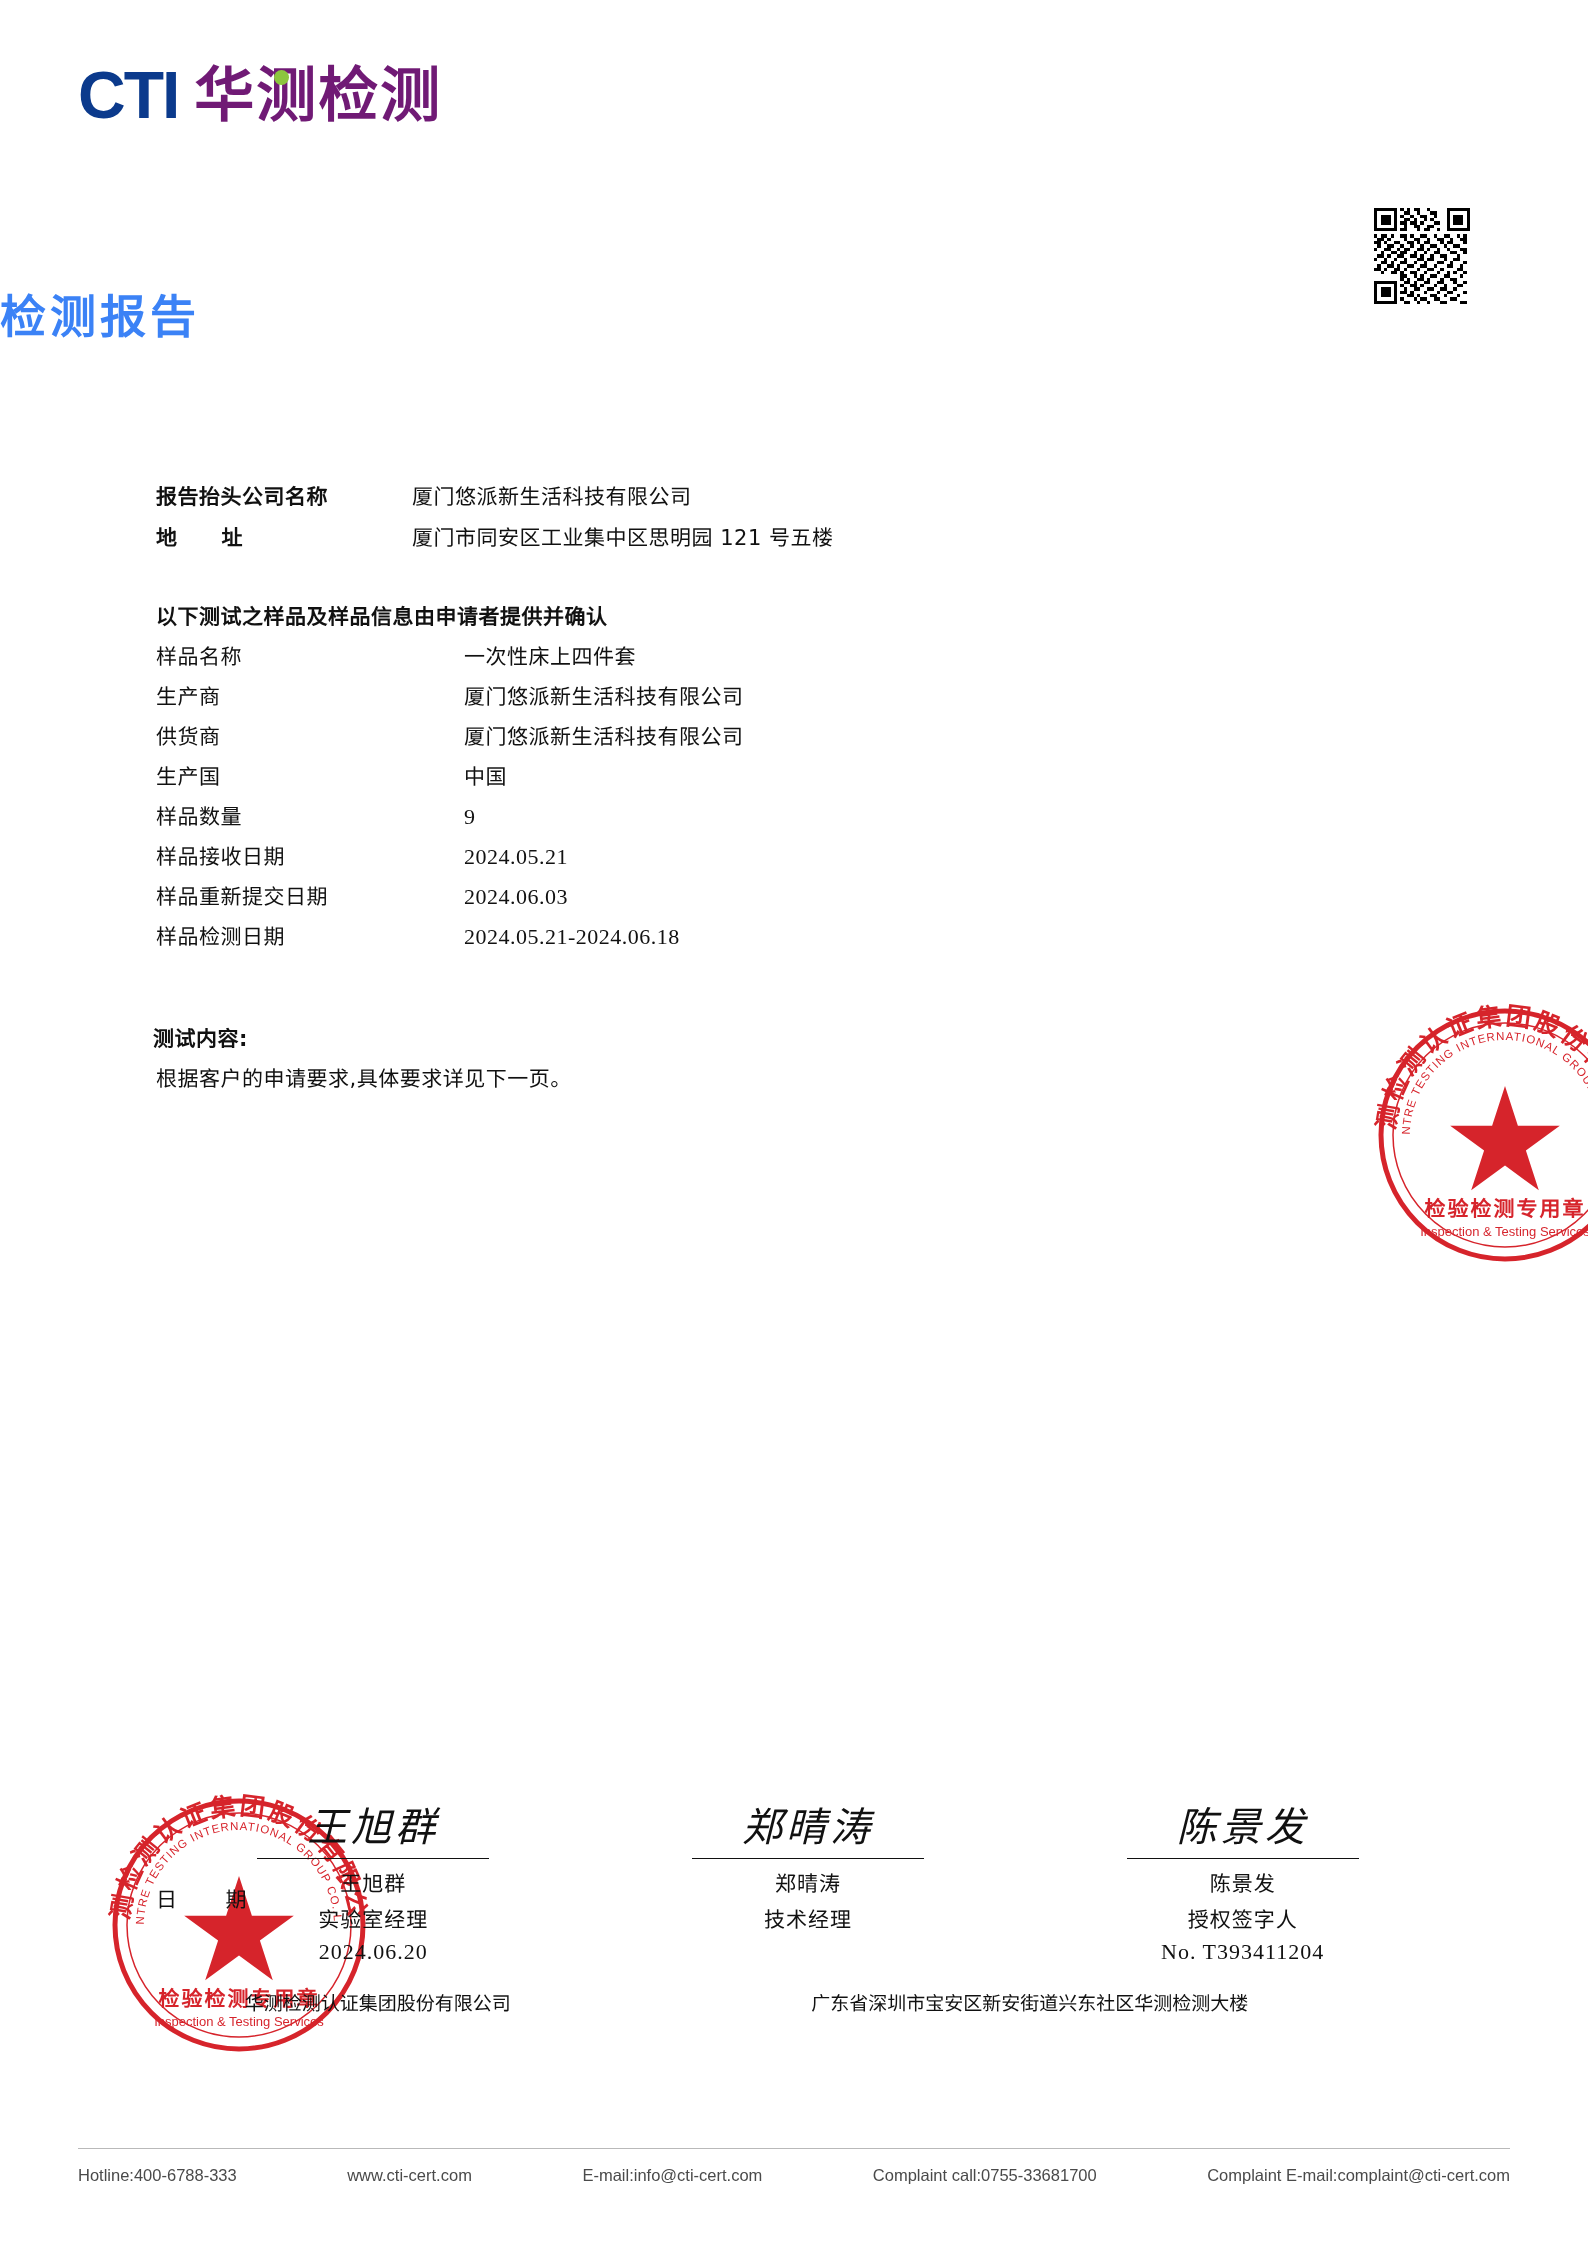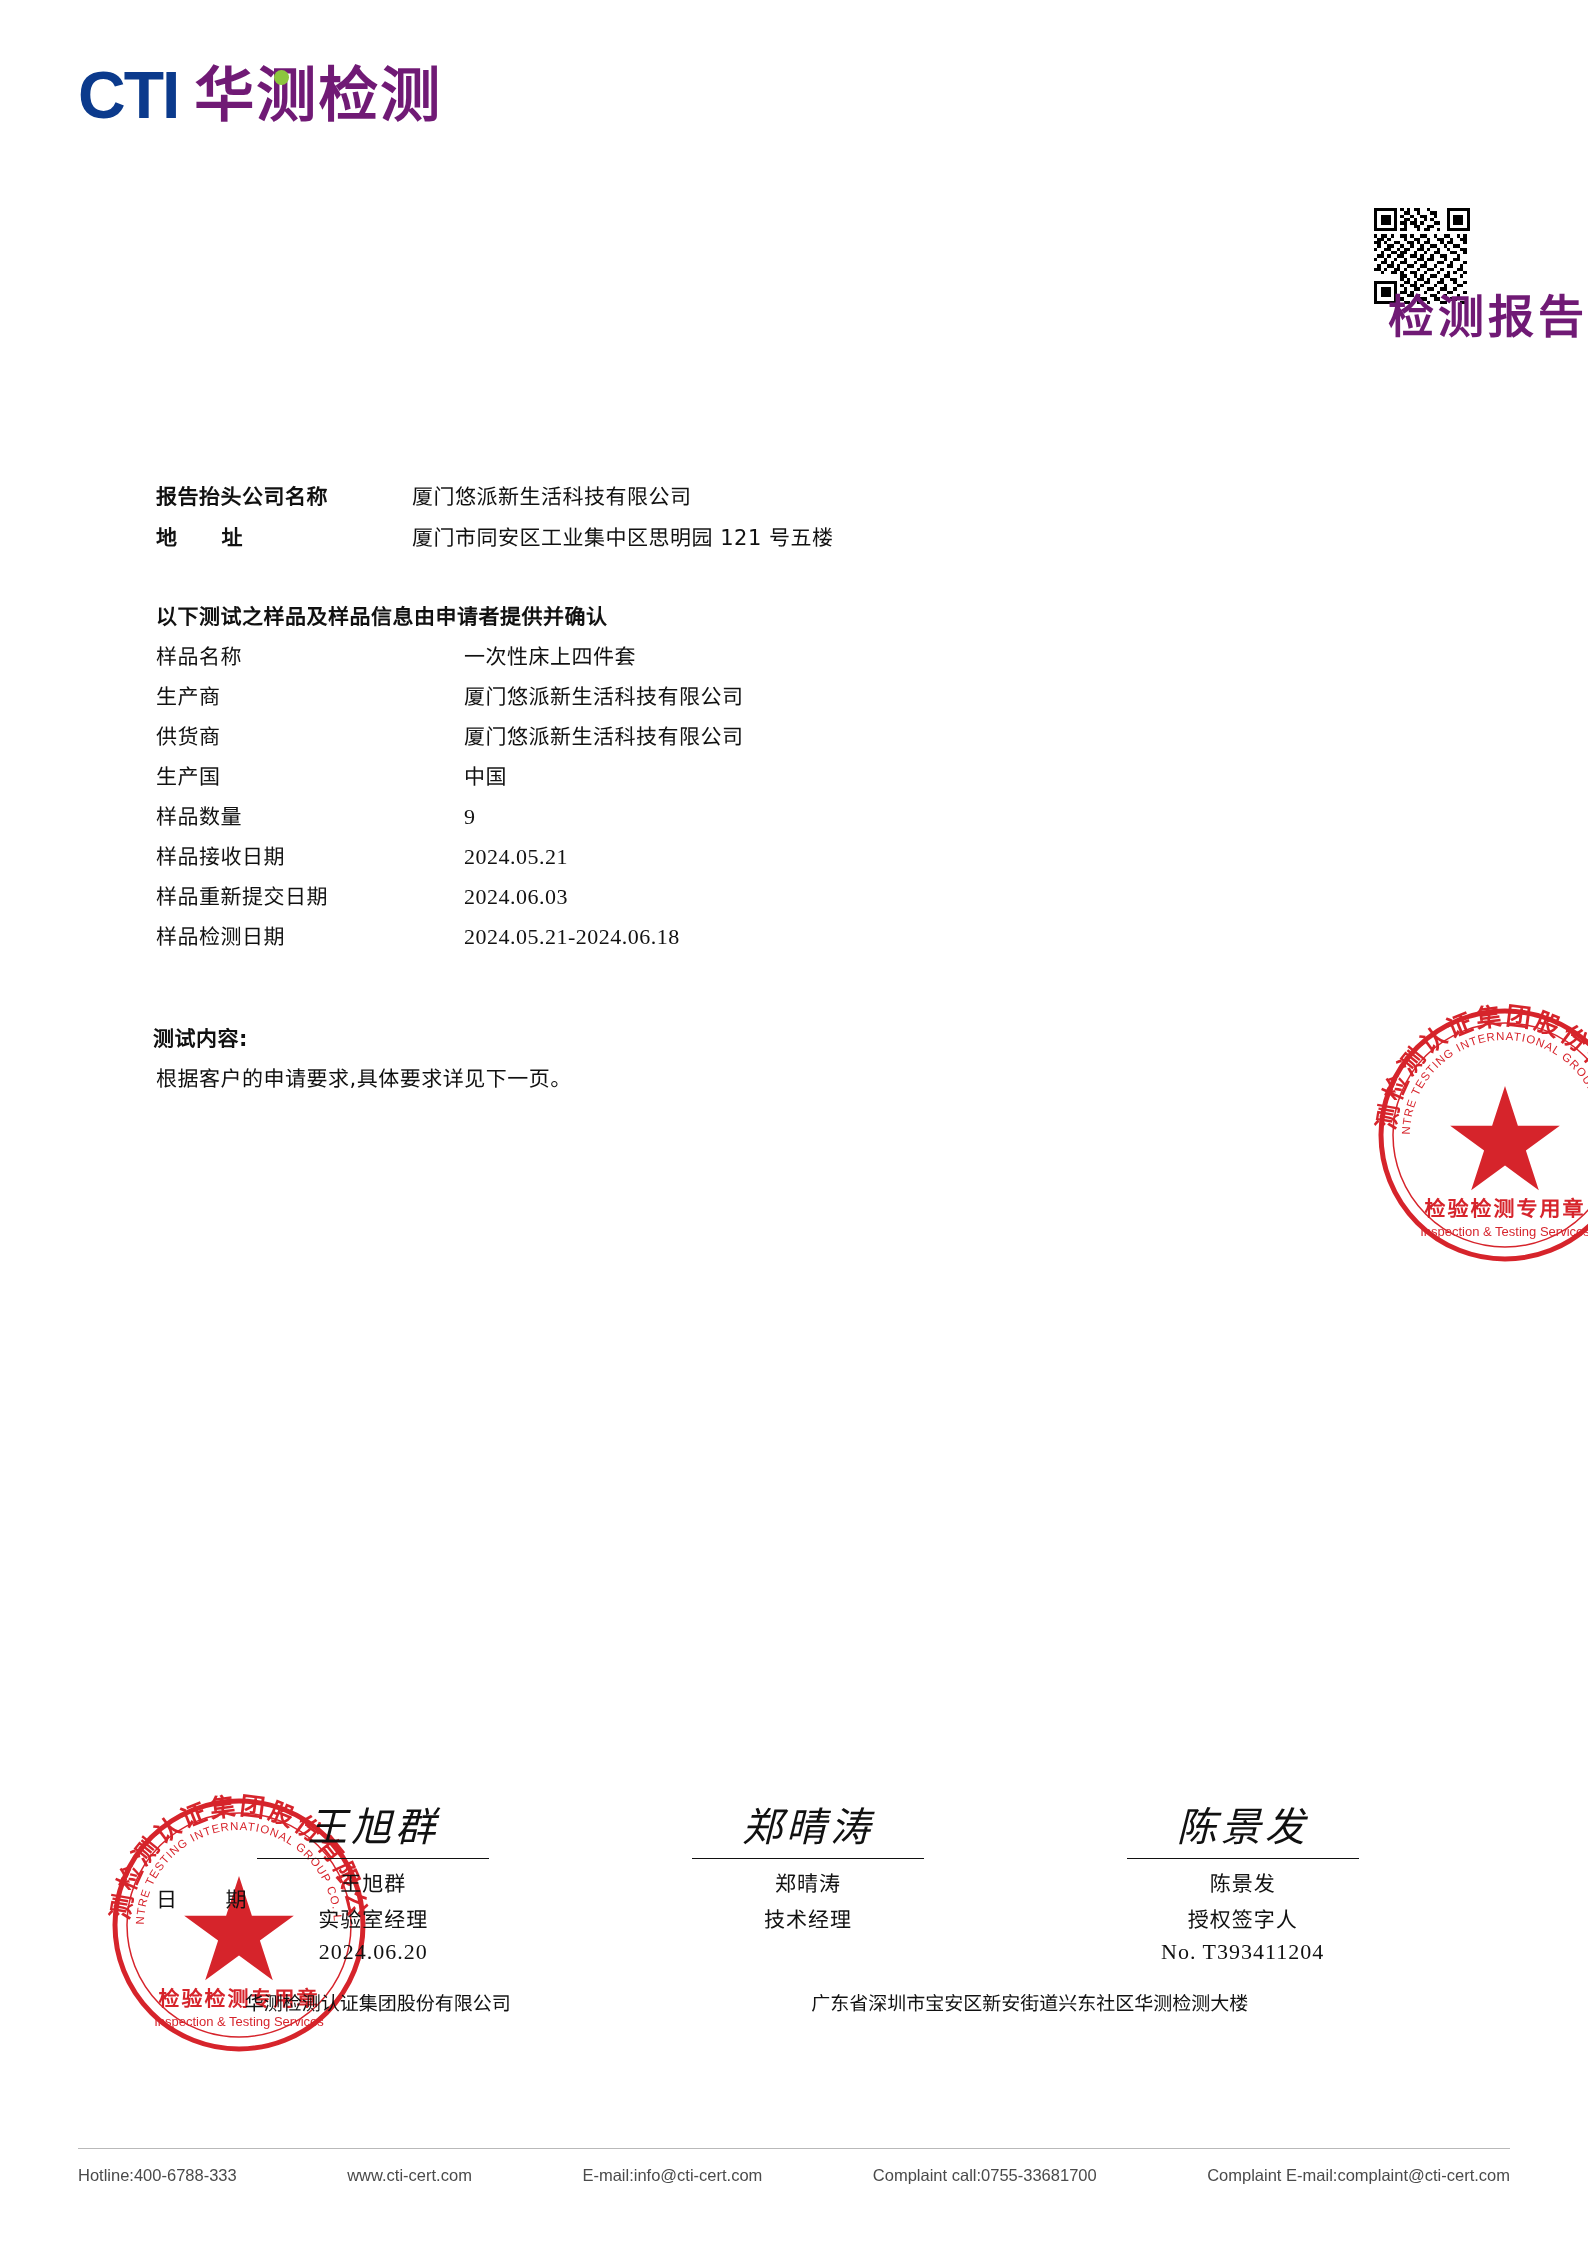--- a/index.html
+++ b/index.html
@@ -62,26 +62,26 @@
     height: 96px;
   }
   .qr svg { display:block; }
 
   
   .doc-title {
     position: absolute;
     top: 280px;
     left: 0;
     width: 100%;
-    text-align: right;
+    text-align: left;
     font-family: "DejaVu Sans", sans-serif;
     font-weight: bold;
     font-size: 46px;
     letter-spacing: 4px;
-    color: #701a75;
+    color: #3b82f6;
   }
 
   
   .rpt-row {
     position: absolute;
     top: 404px;
     left: 156px;
     right: 128px;
     display: flex;
     justify-content: space-between;

